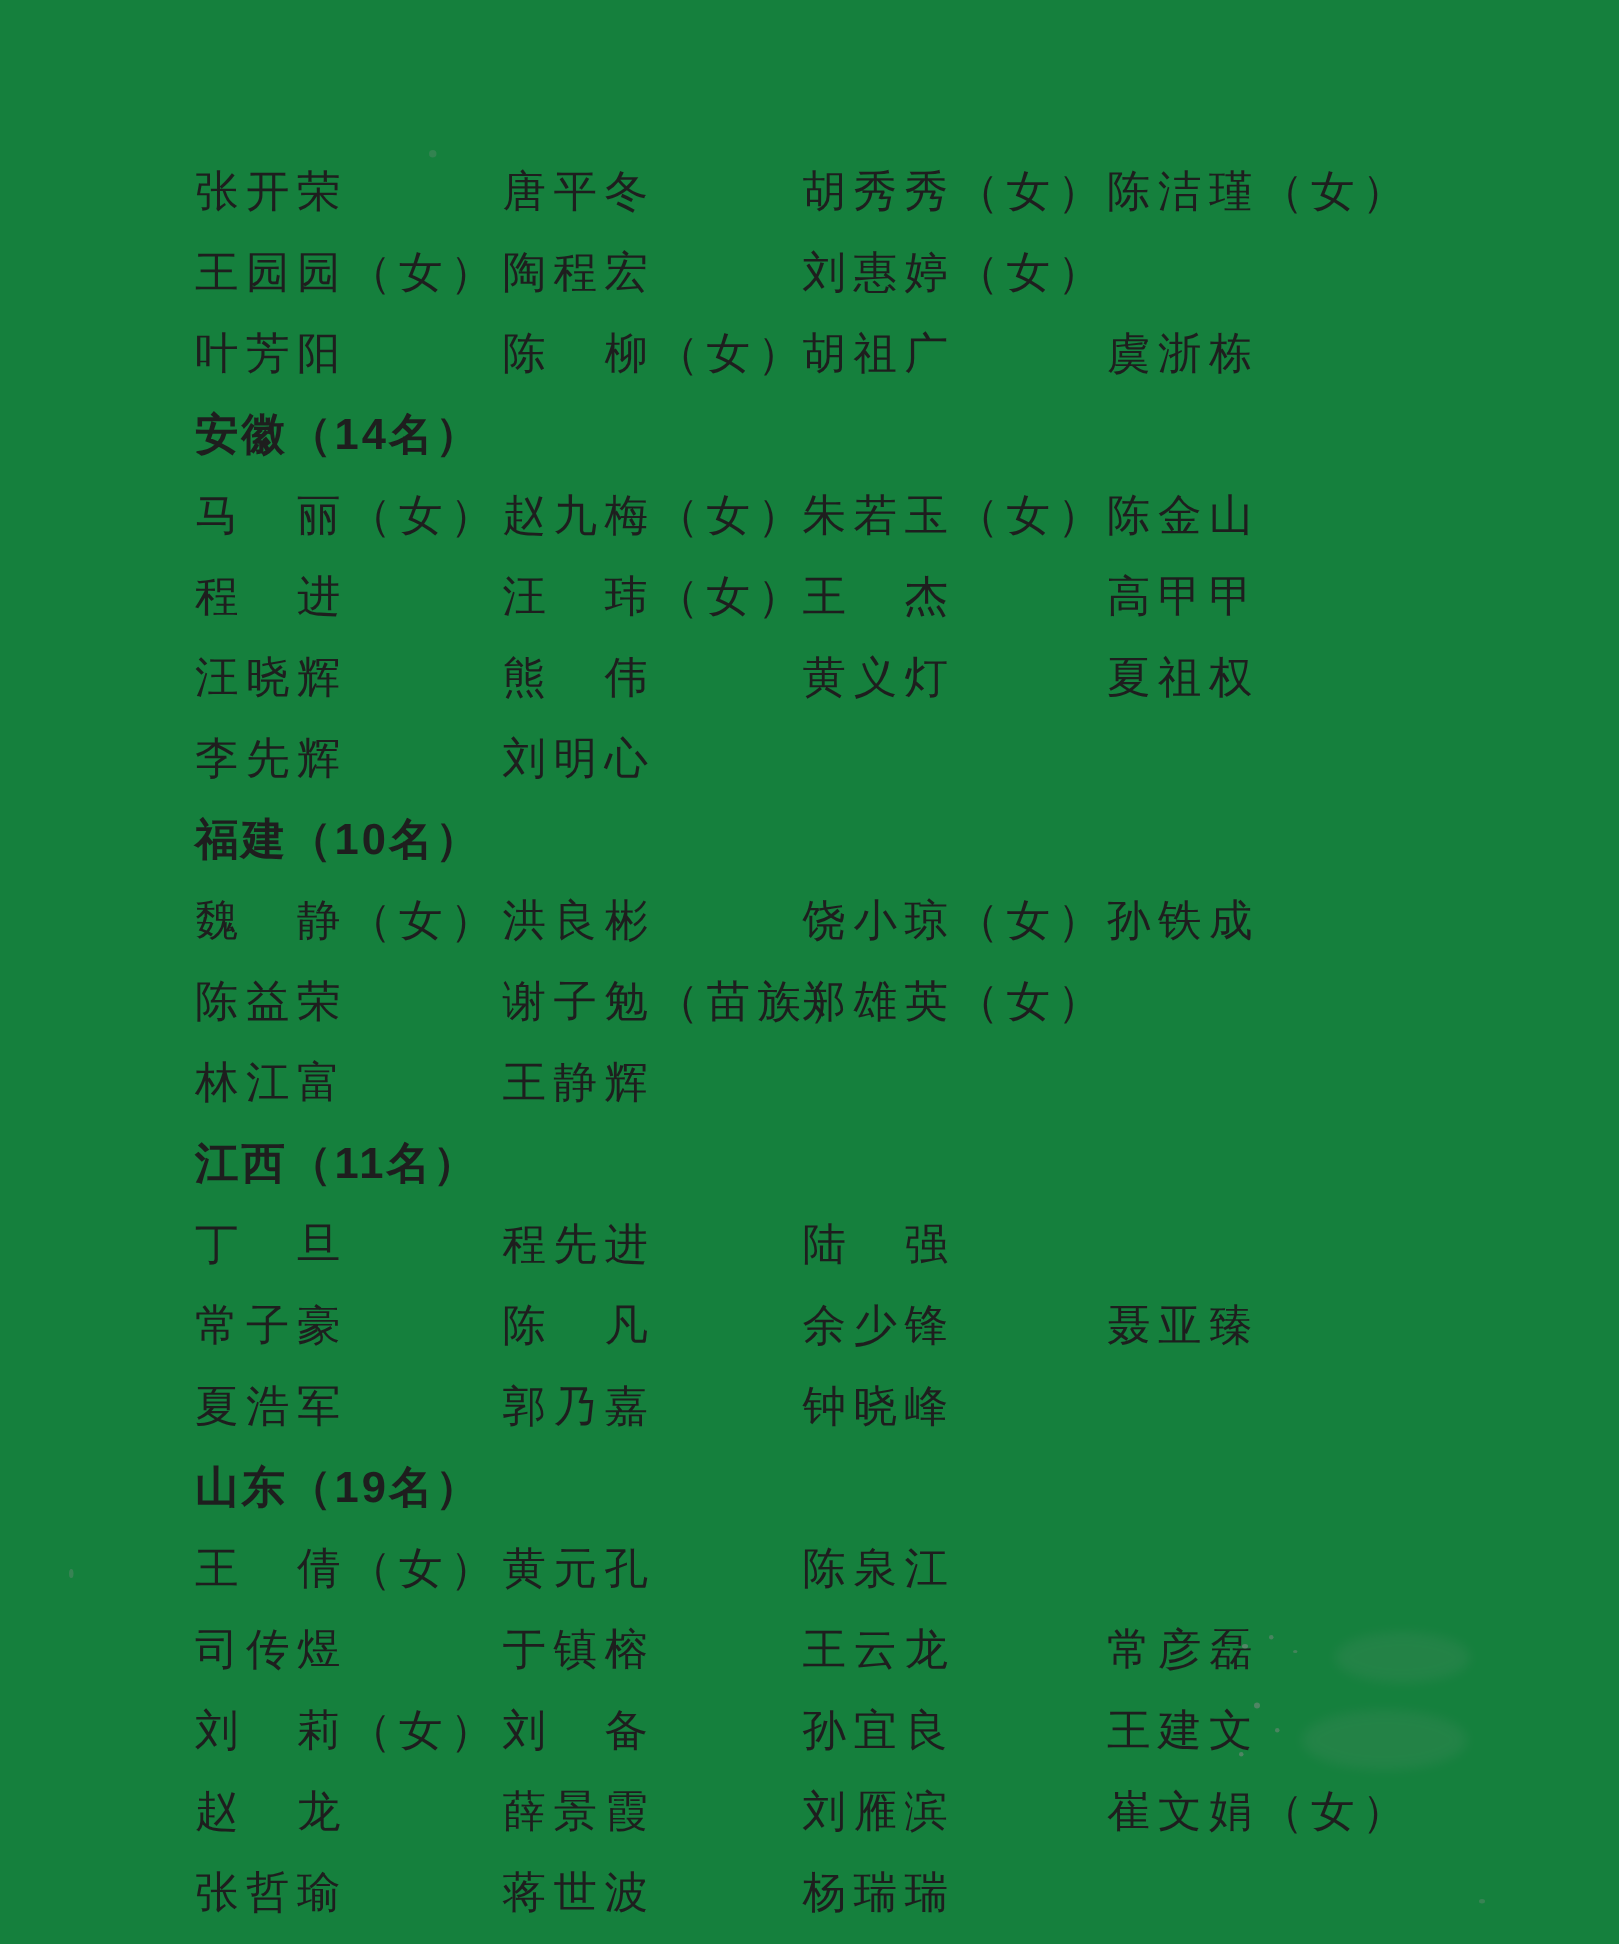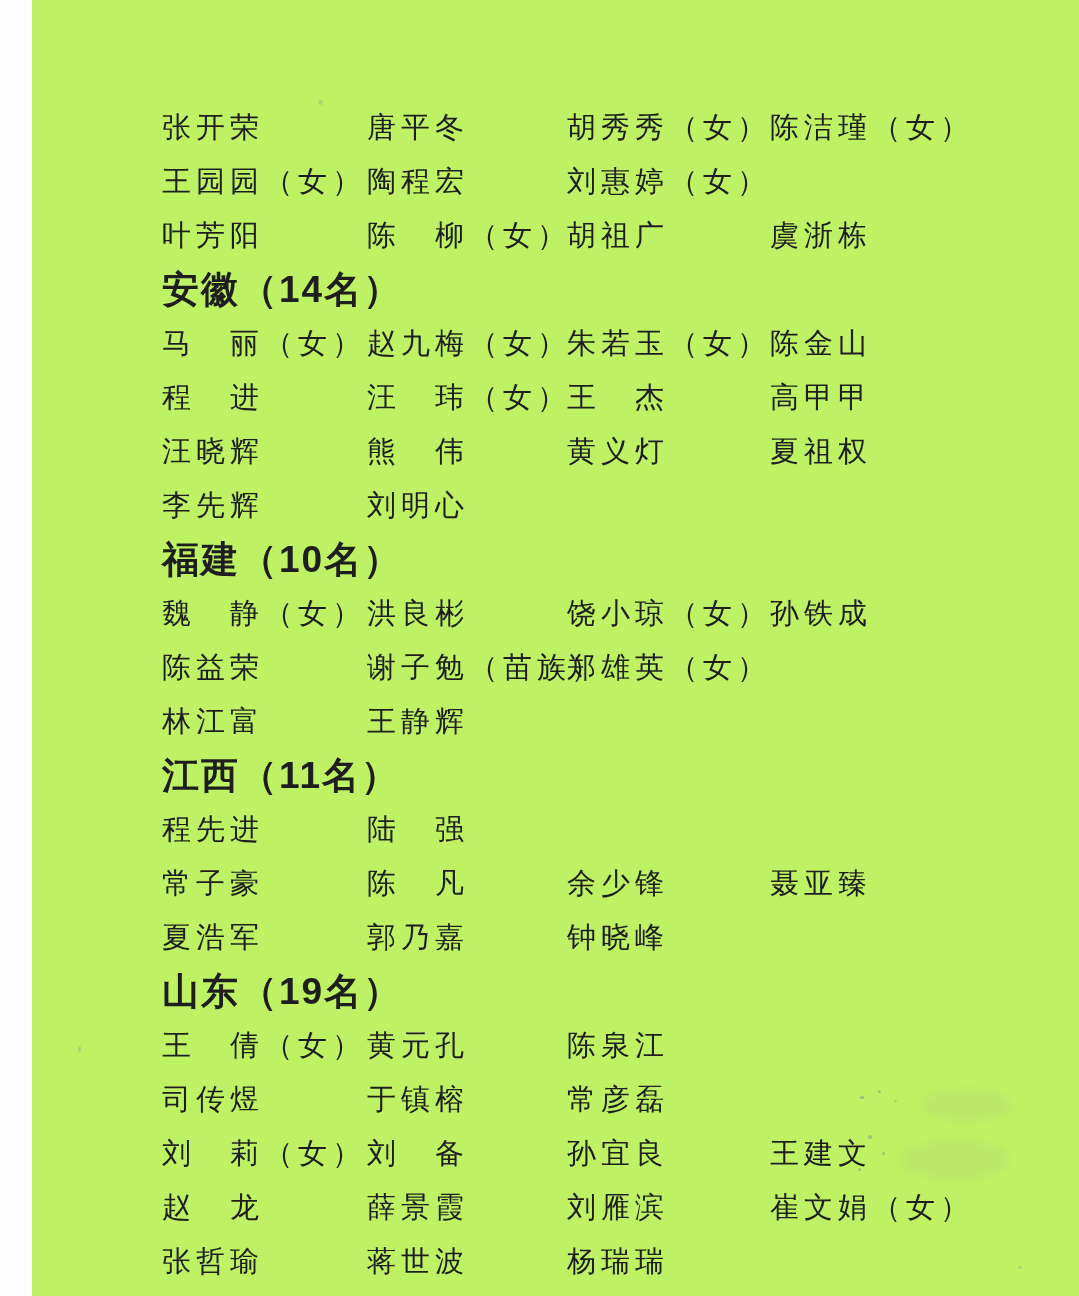--- a/index.html
+++ b/index.html
@@ -11,22 +11,21 @@
     height: 1296px;
     background: #fdfdfd;
     position: relative;
     overflow: hidden;
     font-family: "DejaVu Serif", serif;
     color: #1e1e1e;
   }
   .page {
     position: absolute;
     inset: 0;
-    background: #bef264;
-    margin-left: 32px;
+    background: #15803d;
   }
   .roster {
     position: absolute;
     left: 130px;
     top: 101px;
     right: 8px;
   }
   .name-row {
     display: grid;
     grid-template-columns: 205px 200px 203px 1fr;
@@ -38,21 +37,21 @@
     letter-spacing: 5px;
     white-space: nowrap;
     font-weight: 500;
   }
   .section-header {
     height: 54px;
     display: flex;
     align-items: center;
     font-family: "Liberation Sans", sans-serif;
     font-weight: 700;
-    font-size: 37px;
+    font-size: 29px;
     letter-spacing: 2px;
     white-space: nowrap;
   }
   
   .speck {
     position: absolute;
     background: #8a8a8a;
     border-radius: 50%;
     pointer-events: none;
   }
@@ -132,20 +131,21 @@
         <span class="name-cell">陈益荣</span>
         <span class="name-cell">谢子勉（苗族）</span>
         <span class="name-cell">郑雄英（女）</span>
       </div>
       <div class="name-row">
         <span class="name-cell">林江富</span>
         <span class="name-cell">王静辉</span>
       </div>
       <div class="section-header">江西（11名）</div>
       <div class="name-row">
+        <span class="name-cell">丁　旦</span>
         <span class="name-cell">程先进</span>
         <span class="name-cell">陆　强</span>
       </div>
       <div class="name-row">
         <span class="name-cell">常子豪</span>
         <span class="name-cell">陈　凡</span>
         <span class="name-cell">余少锋</span>
         <span class="name-cell">聂亚臻</span>
       </div>
       <div class="name-row">
@@ -155,20 +155,21 @@
       </div>
       <div class="section-header">山东（19名）</div>
       <div class="name-row">
         <span class="name-cell">王　倩（女）</span>
         <span class="name-cell">黄元孔</span>
         <span class="name-cell">陈泉江</span>
       </div>
       <div class="name-row">
         <span class="name-cell">司传煜</span>
         <span class="name-cell">于镇榕</span>
+        <span class="name-cell">王云龙</span>
         <span class="name-cell">常彦磊</span>
       </div>
       <div class="name-row">
         <span class="name-cell">刘　莉（女）</span>
         <span class="name-cell">刘　备</span>
         <span class="name-cell">孙宜良</span>
         <span class="name-cell">王建文</span>
       </div>
       <div class="name-row">
         <span class="name-cell">赵　龙</span>

